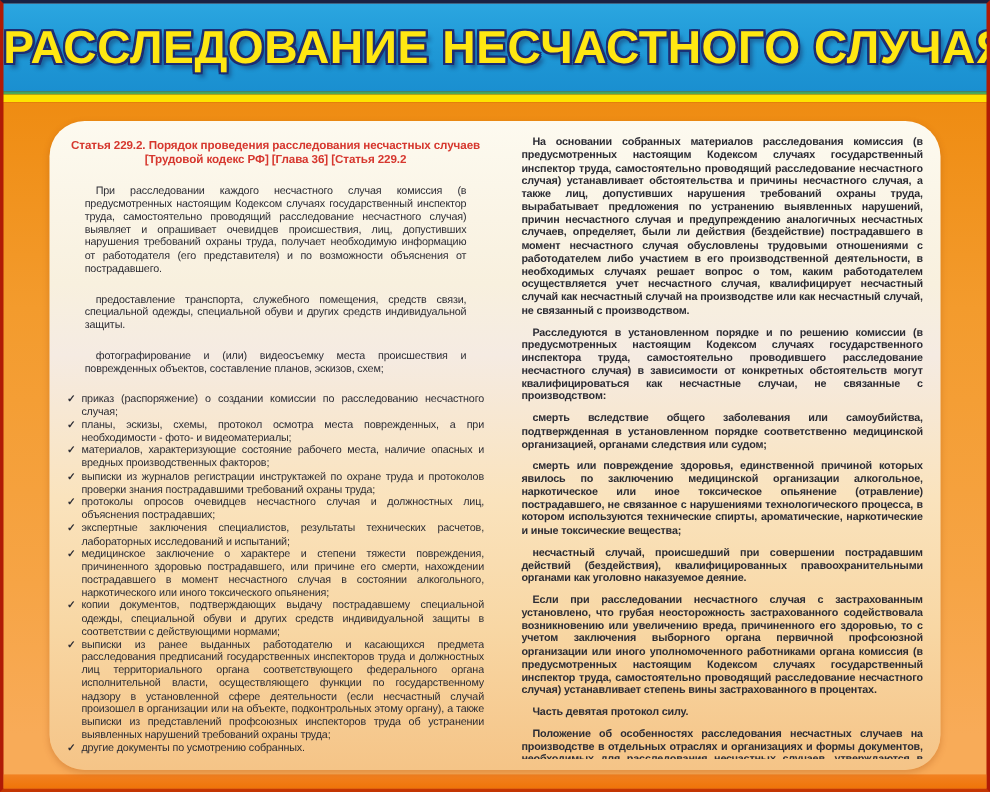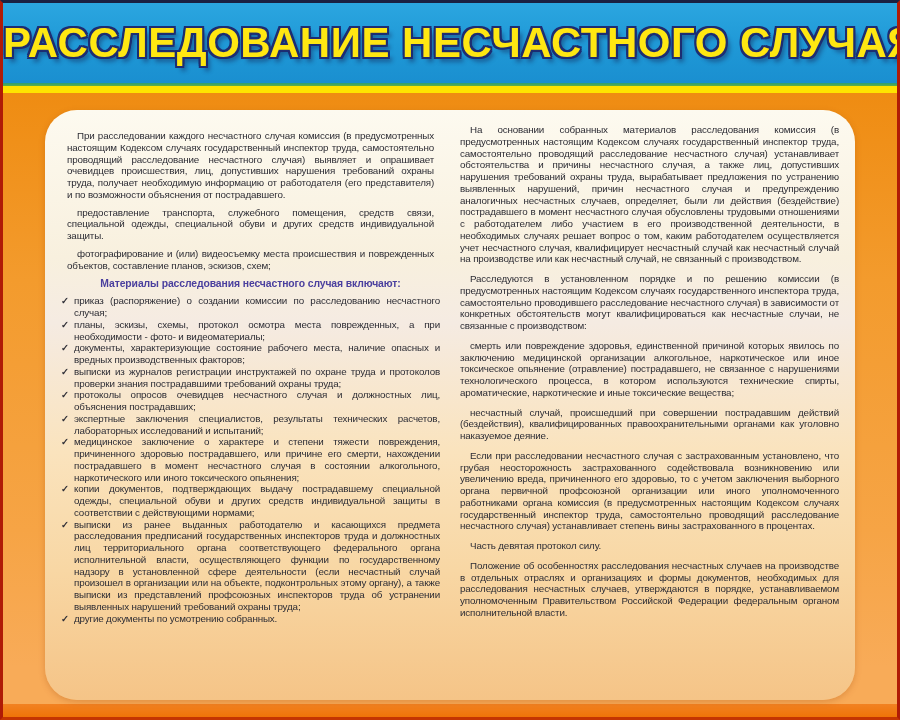--- a/index.html
+++ b/index.html
@@ -53,88 +53,91 @@
     padding:14px 16px 10px 16px;
     box-sizing:border-box;
     overflow:hidden;
     z-index:10;
   }
   .col{flex:1 1 0;min-width:0;overflow:hidden;}
   .body-p, .li-text{
     font-size:9.8px;line-height:1.2;letter-spacing:-0.15px;
     color:#2c2c34;
   }
-  .body-p{margin:6px;text-align:justify;text-indent:10px;}
+  .body-p{margin:16px;text-align:justify;text-indent:10px;}
   .article-heading{
     margin:2px 0 7px 0;text-align:center;
     font-size:10.6px;line-height:1.25;font-weight:bold;color:#d6372e;letter-spacing:-0.1px;
   }
   .article-heading span{display:block;}
   .materials-heading{
     margin:7px 0 6px 0;text-align:center;
     font-size:10.4px;font-weight:bold;color:#4a3f9e;letter-spacing:-0.1px;
   }
   .checklist{list-style:none;margin:0;padding:0;}
   .checklist li{
     position:relative;padding-left:13px;margin:0;
     text-align:justify;
     font-size:9.8px;line-height:1.2;letter-spacing:-0.15px;color:#2c2c34;
   }
   .checklist .check{
     position:absolute;left:0;top:0;font-size:9.5px;color:#2c2c34;font-weight:bold;
   }
-  .col-right p{margin:0 0 8px 0;}
+  .col-right p{margin:0 0 8px 14px;font-weight:bold;}
   .col-right p:nth-of-type(8){margin-bottom:0;}
 </style>
 </head>
 <body>
 
 <div class="poster">
 
   <div class="header">
     <h1>РАССЛЕДОВАНИЕ НЕСЧАСТНОГО СЛУЧАЯ</h1>
   </div>
 
   <div class="stripe-green"></div>
   <div class="stripe-yellow"></div>
 
   <div class="content-bg"></div>
 
   <div class="panel">
 
     <div class="col col-left">
+      <h2 class="article-heading">
+        <span>Статья 229.2. Порядок проведения расследования несчастных случаев</span>
+        <span>[Трудовой кодекс РФ] [Глава 36] [Статья 229.2</span>
+      </h2>
 
       <div>
 
           <p class="body-p">При расследовании каждого несчастного случая комиссия (в предусмотренных настоящим Кодексом случаях государственный инспектор труда, самостоятельно проводящий расследование несчастного случая) выявляет и опрашивает очевидцев происшествия, лиц, допустивших нарушения требований охраны труда, получает необходимую информацию от работодателя (его представителя) и по возможности объяснения от пострадавшего.</p>
 
 
 
           <p class="body-p">предоставление транспорта, служебного помещения, средств связи, специальной одежды, специальной обуви и других средств индивидуальной защиты.</p>
 
           <p class="body-p">фотографирование и (или) видеосъемку места происшествия и поврежденных объектов, составление планов, эскизов, схем;</p>
         </div>
 
-      <h3 class="materials-heading">Материалы расследования несчастного случая включают:</h3>
 
       <ul class="checklist">
 
           <li>
             <span class="check">✓</span>
             <span class="li-text">приказ (распоряжение) о создании комиссии по расследованию несчастного случая;</span>
           </li>
 
           <li>
             <span class="check">✓</span>
             <span class="li-text">планы, эскизы, схемы, протокол осмотра места поврежденных, а при необходимости - фото- и видеоматериалы;</span>
           </li>
 
           <li>
             <span class="check">✓</span>
-            <span class="li-text">документы, характеризующие состояние рабочего места, наличие опасных и вредных производственных факторов;</span>
+            <span class="li-text">материалов, характеризующие состояние рабочего места, наличие опасных и вредных производственных факторов;</span>
           </li>
 
           <li>
             <span class="check">✓</span>
             <span class="li-text">выписки из журналов регистрации инструктажей по охране труда и протоколов проверки знания пострадавшими требований охраны труда;</span>
           </li>
 
           <li>
             <span class="check">✓</span>
             <span class="li-text">протоколы опросов очевидцев несчастного случая и должностных лиц, объяснения пострадавших;</span>
@@ -167,20 +170,21 @@
         </ul>
 
     </div>
 
     <div class="col col-right">
 
         <p class="body-p">На основании собранных материалов расследования комиссия (в предусмотренных настоящим Кодексом случаях государственный инспектор труда, самостоятельно проводящий расследование несчастного случая) устанавливает обстоятельства и причины несчастного случая, а также лиц, допустивших нарушения требований охраны труда, вырабатывает предложения по устранению выявленных нарушений, причин несчастного случая и предупреждению аналогичных несчастных случаев, определяет, были ли действия (бездействие) пострадавшего в момент несчастного случая обусловлены трудовыми отношениями с работодателем либо участием в его производственной деятельности, в необходимых случаях решает вопрос о том, каким работодателем осуществляется учет несчастного случая, квалифицирует несчастный случай как несчастный случай на производстве или как несчастный случай, не связанный с производством.</p>
 
         <p class="body-p">Расследуются в установленном порядке и по решению комиссии (в предусмотренных настоящим Кодексом случаях государственного инспектора труда, самостоятельно проводившего расследование несчастного случая) в зависимости от конкретных обстоятельств могут квалифицироваться как несчастные случаи, не связанные с производством:</p>
 
+        <p class="body-p">смерть вследствие общего заболевания или самоубийства, подтвержденная в установленном порядке соответственно медицинской организацией, органами следствия или судом;</p>
 
         <p class="body-p">смерть или повреждение здоровья, единственной причиной которых явилось по заключению медицинской организации алкогольное, наркотическое или иное токсическое опьянение (отравление) пострадавшего, не связанное с нарушениями технологического процесса, в котором используются технические спирты, ароматические, наркотические и иные токсические вещества;</p>
 
         <p class="body-p">несчастный случай, происшедший при совершении пострадавшим действий (бездействия), квалифицированных правоохранительными органами как уголовно наказуемое деяние.</p>
 
 
         <p class="body-p">Если при расследовании несчастного случая с застрахованным установлено, что грубая неосторожность застрахованного содействовала возникновению или увеличению вреда, причиненного его здоровью, то с учетом заключения выборного органа первичной профсоюзной организации или иного уполномоченного работниками органа комиссия (в предусмотренных настоящим Кодексом случаях государственный инспектор труда, самостоятельно проводящий расследование несчастного случая) устанавливает степень вины застрахованного в процентах.</p>
 
         <p class="body-p">Часть девятая протокол силу.</p>
 

